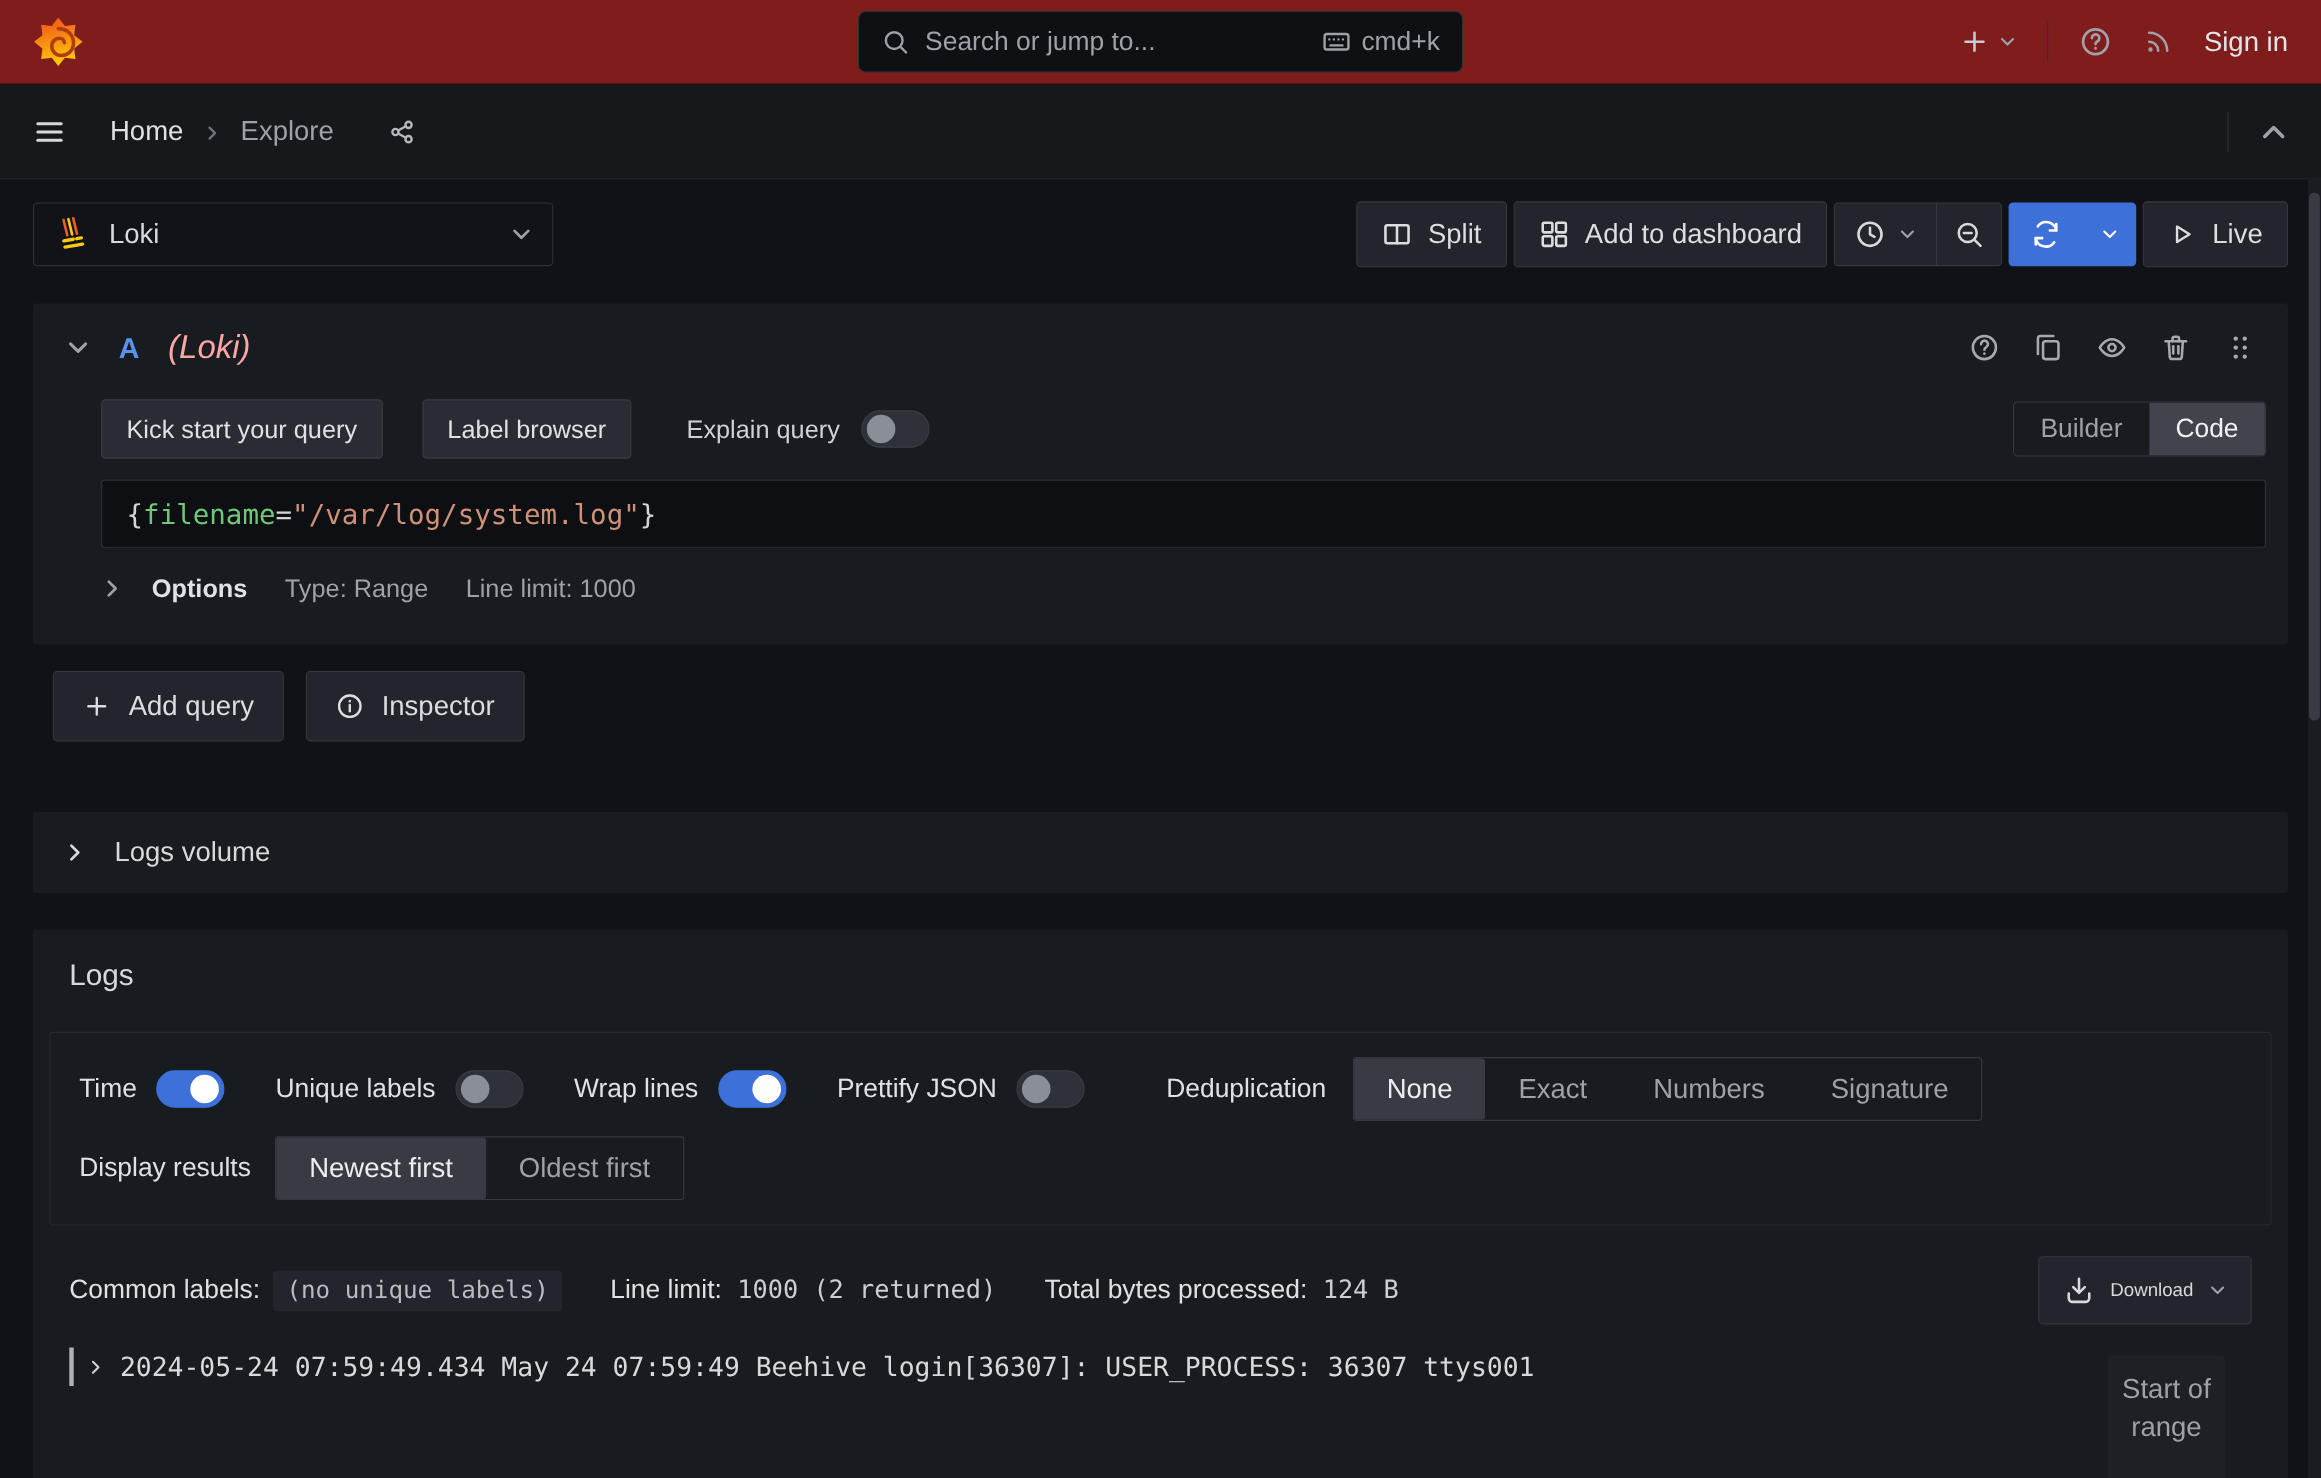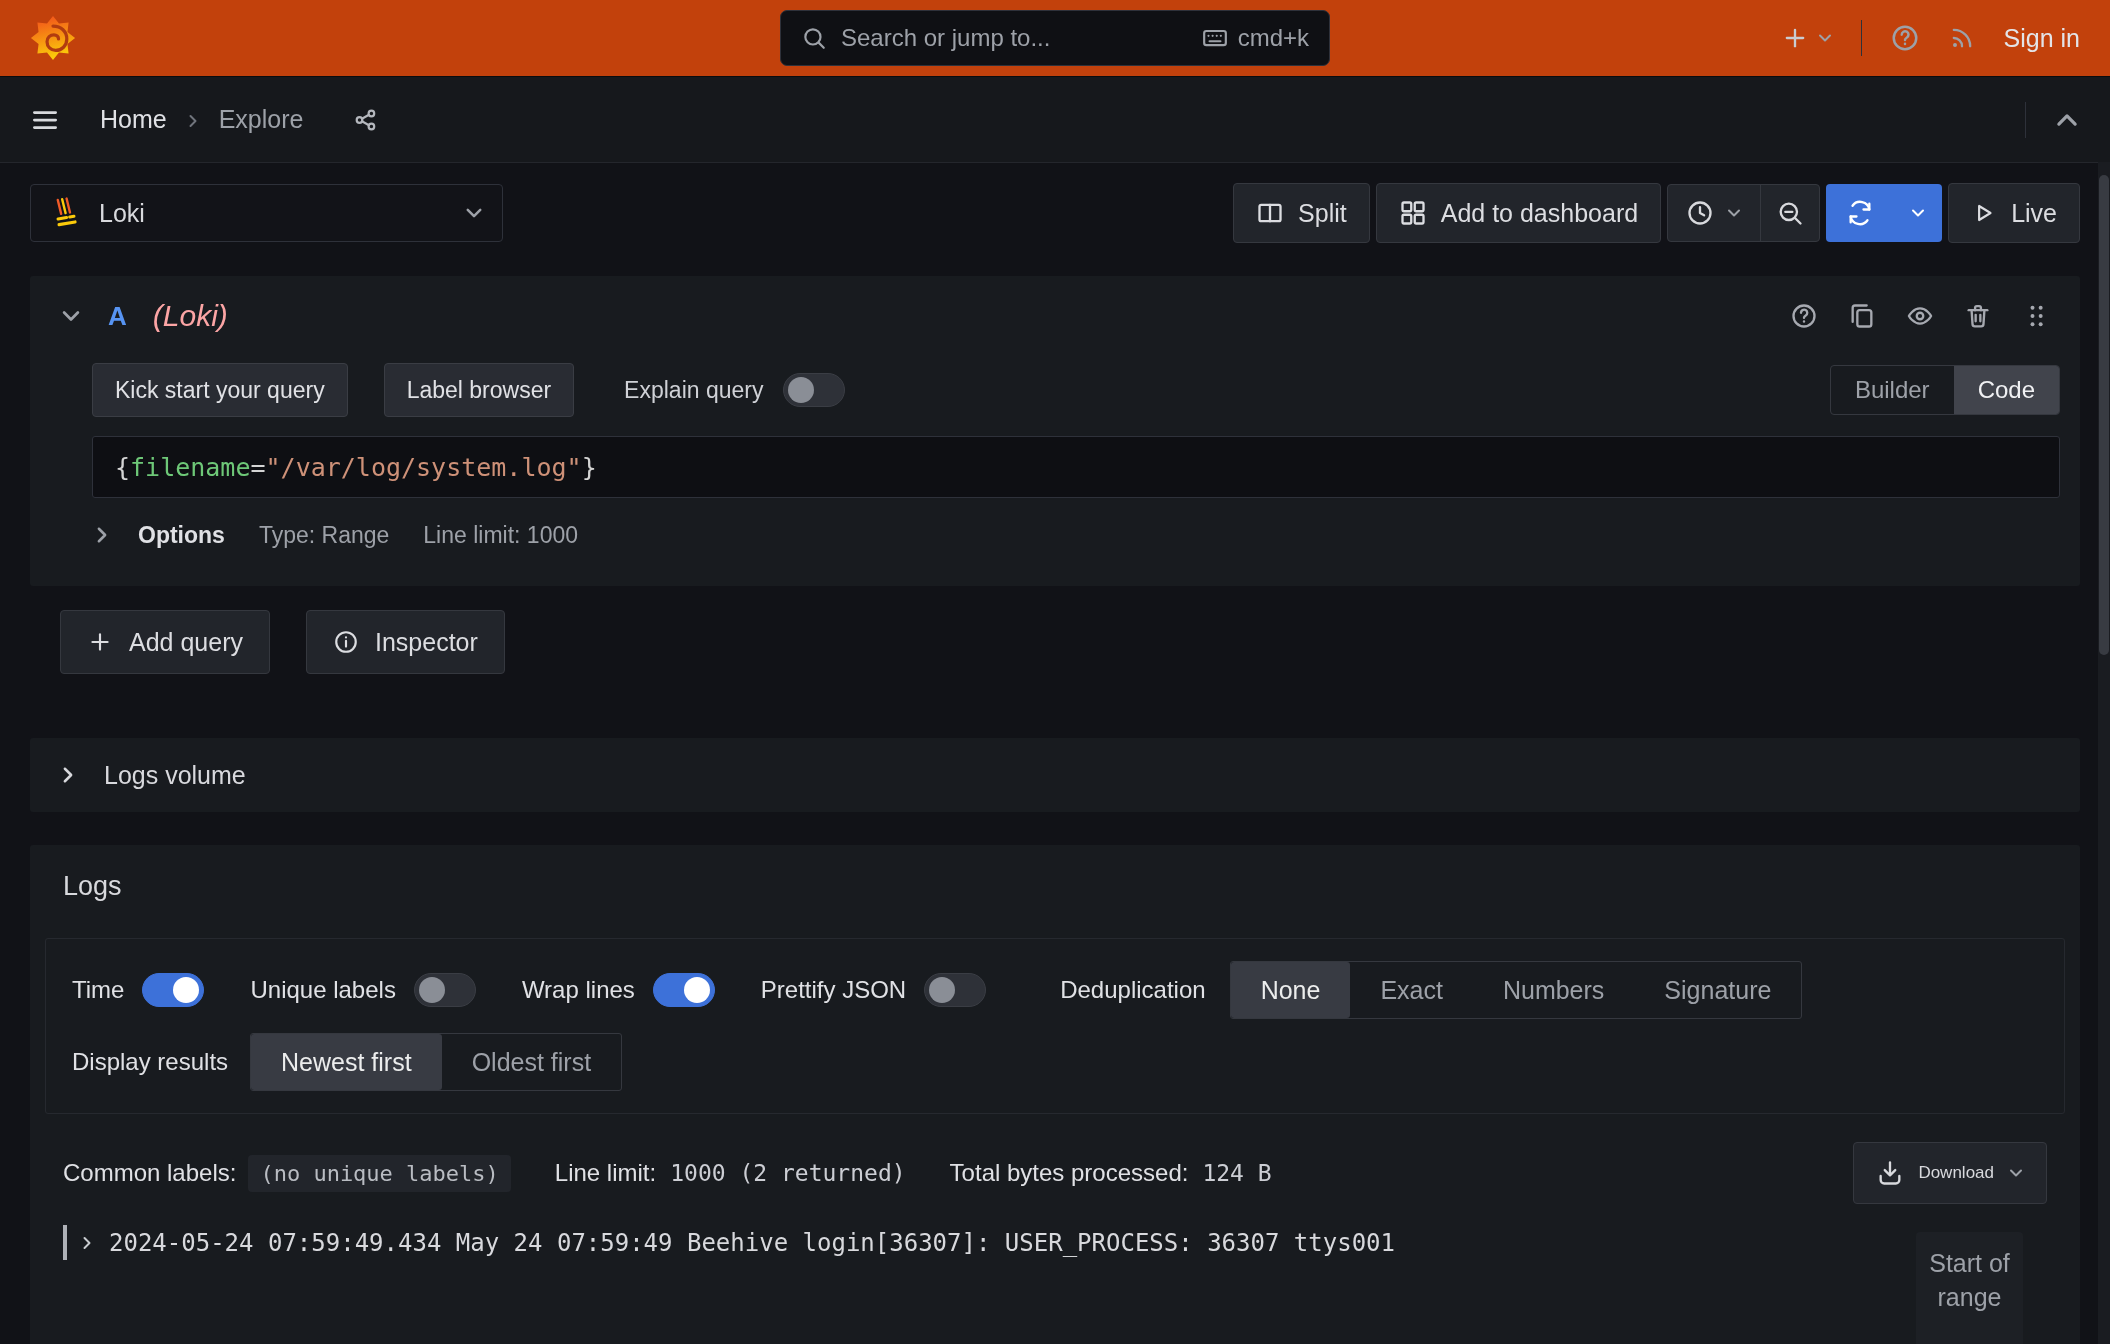--- a/index.html
+++ b/index.html
@@ -6,21 +6,21 @@
   .app{position:relative;width:2110px;height:1344px;background:#111217;overflow:hidden;
        font-family:"Liberation Sans",sans-serif;color:#d8d9dd;-webkit-font-smoothing:antialiased;}
   .icon{display:inline-flex;align-items:center;justify-content:center;flex:none;}
   .icon svg{stroke:currentColor;fill:none;stroke-width:2;stroke-linecap:round;stroke-linejoin:round;}
   .s16 svg{width:16px;height:16px}.s20 svg{width:20px;height:20px}.s22 svg{width:22px;height:22px}
   .s26 svg{width:26px;height:26px}.s28 svg{width:28px;height:28px}.s30 svg{width:30px;height:30px}
   .s34 svg{width:34px;height:34px}.s46 svg{width:46px;height:46px}
   .dim{color:#9da1a8}
 
   
-  .topbar{position:relative;height:76px;background:#c2410c;display:flex;align-items:center;
+  .topbar{position:relative;height:76px;background:#7f1d1d;display:flex;align-items:center;
           padding:0 30px;border-bottom:1px solid #0b0c0e;}
   .searchbox{position:absolute;left:50%;top:10px;transform:translateX(-50%);width:508px;height:54px;
              background:#0f1014;border:1px solid #2e313a;border-radius:7px;display:flex;align-items:center;
              padding:0 20px;gap:14px;color:#9da1a8;font-size:24px;cursor:text;}
   .searchbox .grow{flex:1}
   .shortcut{display:flex;align-items:center;gap:10px;color:#9da1a8;font-size:24px;}
   .topbar-right{margin-left:auto;display:flex;align-items:center;gap:28px;}
   .plus-group{display:flex;align-items:center;gap:8px;color:#c9ccd1;cursor:pointer;}
   .vdiv{width:1px;height:36px;background:#2e313a;}
   .signin{font-size:25px;color:#e3e4e8;text-decoration:none;cursor:pointer;}
@@ -75,21 +75,21 @@
   .mode-item{padding:0 24px;height:100%;display:flex;align-items:center;font-size:24px;font-weight:500;
              color:#9da1a8;cursor:pointer;}
   .mode-item.selected{background:#41444c;color:#f0f1f3;}
   .query-input{margin-top:20px;height:60px;background:#0e0f13;border:1px solid #2e313a;border-radius:3px;
                display:flex;align-items:center;padding:0 22px;
                font-family:"DejaVu Sans Mono",monospace;font-size:25px;cursor:text;}
   .tk-brace{color:#d4d4d4}.tk-label{color:#6ec878}.tk-op{color:#d4d4d4}.tk-str{color:#ce9178}
   .q-options{display:flex;align-items:center;gap:34px;height:58px;margin-top:8px;font-size:23px;cursor:pointer;}
   .q-options .opt-title{font-weight:600;color:#e0e1e5;}
   .q-options .opt-sum{color:#9da1a8;}
-  .q-actions{display:flex;gap:36px;margin-top:24px;margin-left:30px;}
+  .q-actions{display:flex;gap:20px;margin-top:24px;margin-left:18px;}
   .btn-lg{height:62px;padding:0 26px;background:#22252b;border:1px solid #35383f;border-radius:4px;
           display:flex;align-items:center;gap:16px;font-size:25px;font-weight:500;color:#dcdde1;cursor:pointer;}
 
   .collapse-panel{margin-top:64px;height:74px;display:flex;align-items:center;gap:26px;padding:0 28px;
                   font-size:25px;font-weight:500;cursor:pointer;}
 
   .logs-panel{position:relative;margin-top:33px;height:560px;padding:26px 15px 0 15px;box-sizing:content-box;}
   .logs-title{font-size:27px;font-weight:500;margin-left:18px;}
   .log-opts{border:1px solid #26292f;border-radius:3px;margin-top:36px;padding:22px 26px;}
   .opt-row{display:flex;align-items:center;height:58px;}

